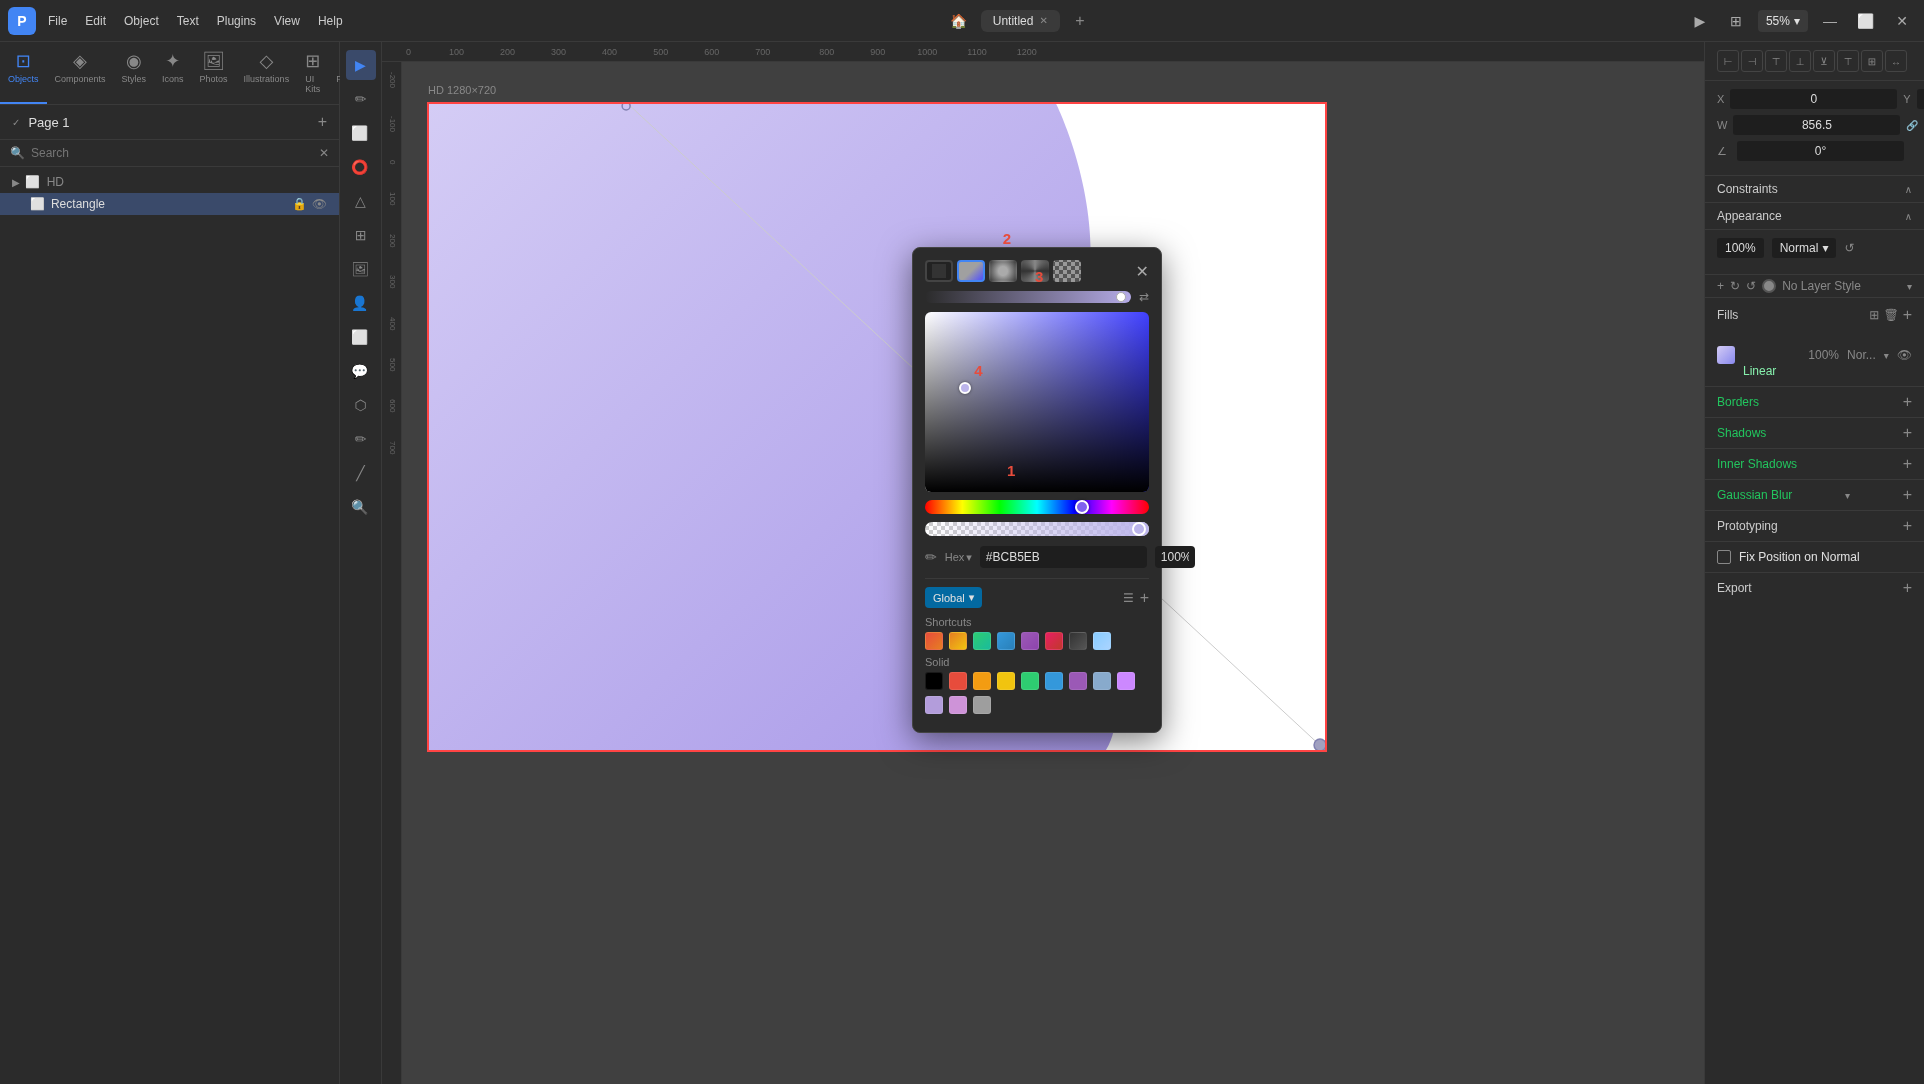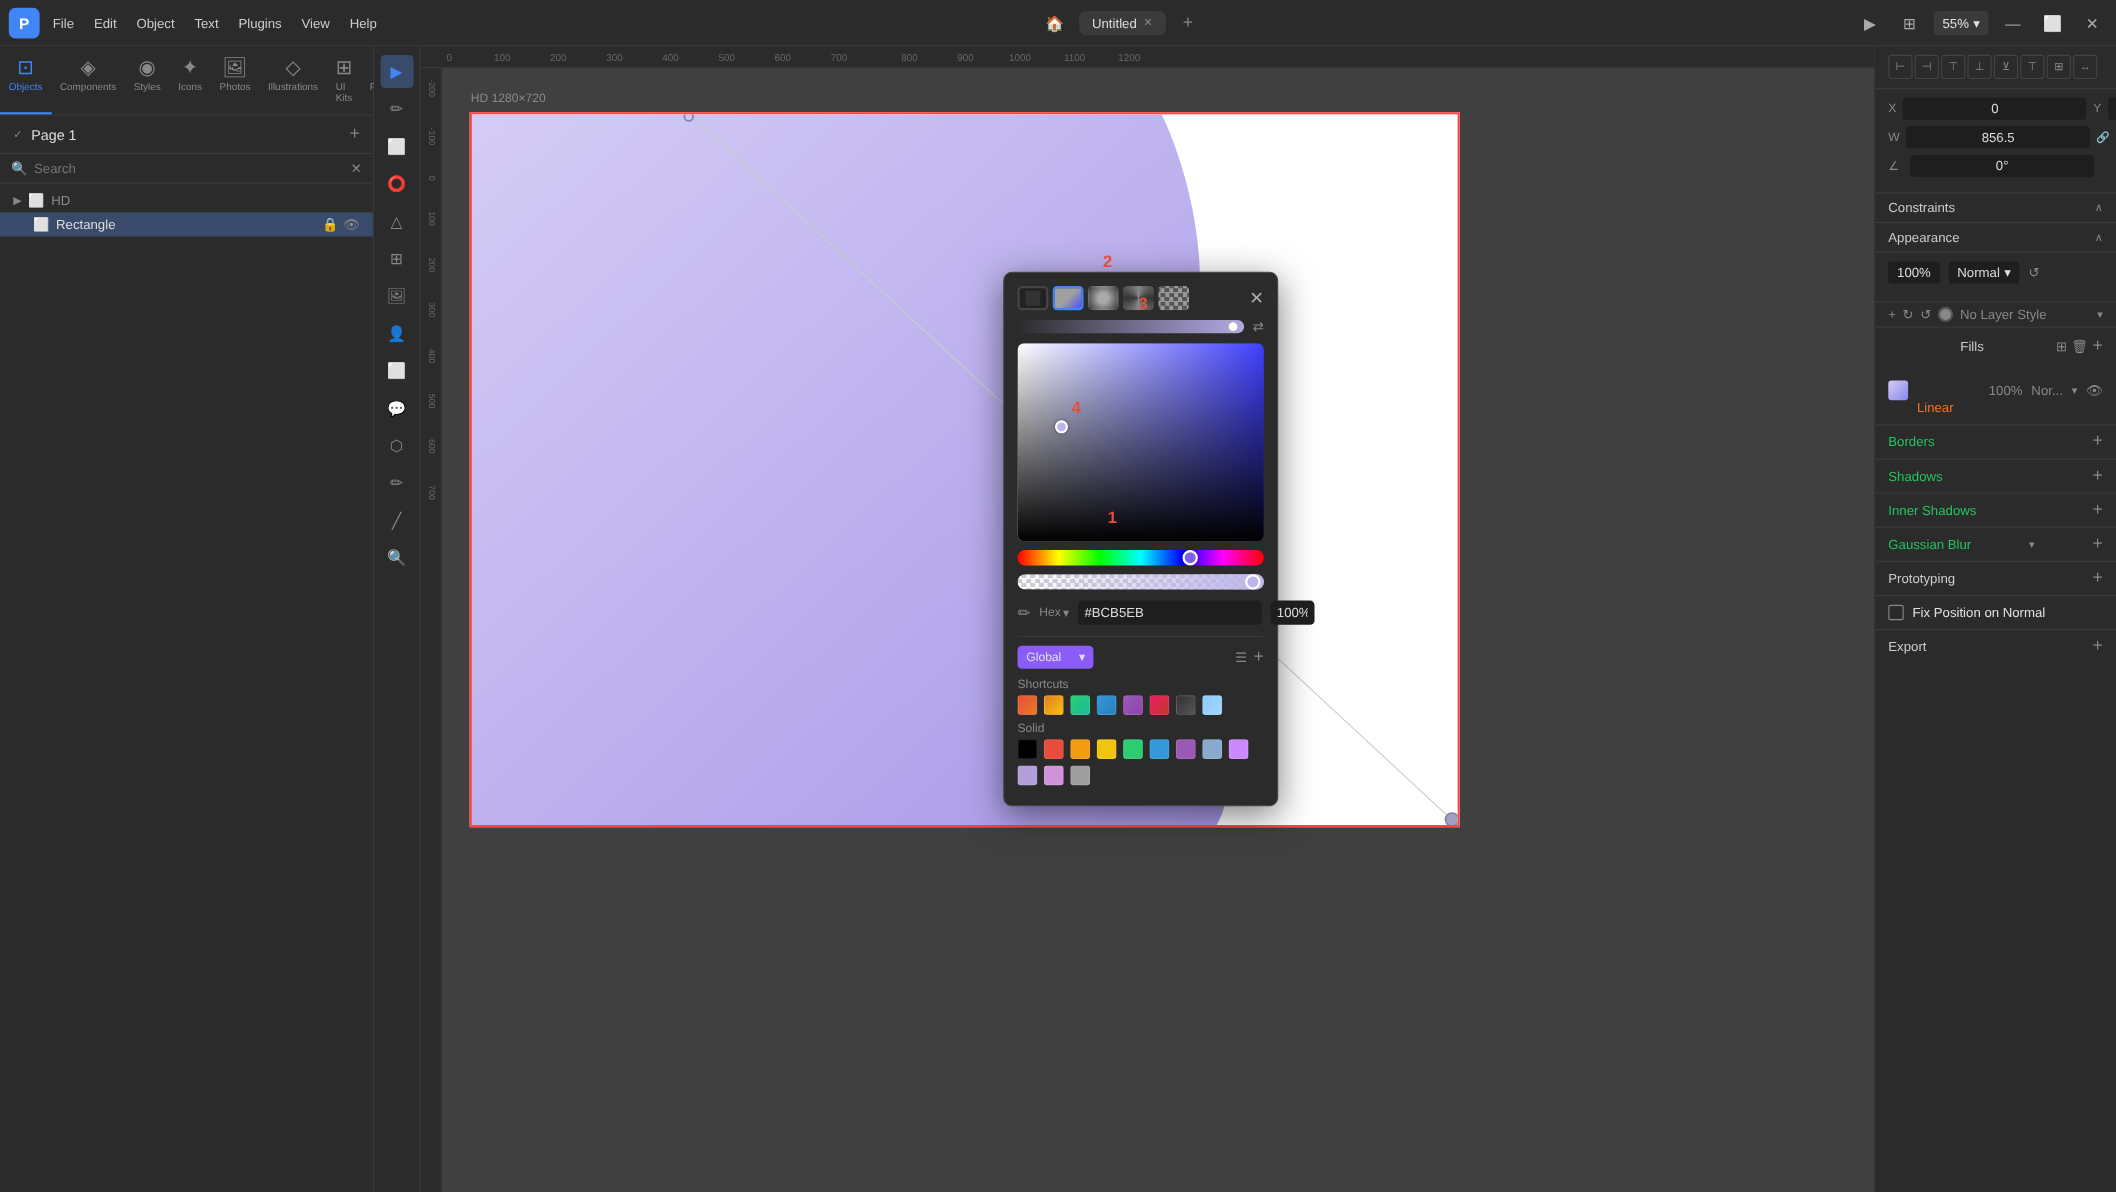--- a/index.html
+++ b/index.html
@@ -74,21 +74,21 @@
     .alpha-handle { position: absolute; top: 50%; right: 3px; transform: translateY(-50%); width: 14px; height: 14px; background: #bcb5eb; border-radius: 50%; border: 2px solid white; }
     .hex-row { display: flex; align-items: center; gap: 8px; margin-bottom: 10px; }
     .hex-label { color: #888; font-size: 11px; display: flex; align-items: center; gap: 2px; cursor: pointer; }
     .hex-input { flex: 1; background: #1e1e1e; border: none; outline: none; color: #ddd; font-size: 12px; padding: 4px 6px; border-radius: 4px; }
     .opacity-input { width: 40px; background: #1e1e1e; border: none; outline: none; color: #ddd; font-size: 12px; padding: 4px 6px; border-radius: 4px; text-align: right; }
     .eyedropper-btn { color: #888; cursor: pointer; font-size: 14px; background: none; border: none; }
     .swatches-section { border-top: 1px solid #3a3a3a; padding-top: 8px; }
     .swatches-row { display: flex; gap: 6px; flex-wrap: wrap; margin-bottom: 6px; }
     .swatch { width: 18px; height: 18px; border-radius: 3px; cursor: pointer; border: 1px solid rgba(255,255,255,0.1); }
     .swatch-label { font-size: 11px; color: #888; margin-bottom: 4px; }
-    .global-dropdown { display: flex; align-items: center; gap: 16px; padding: 4px 8px; background: #8b5cf6; border-radius: 4px; font-size: 11px; cursor: pointer; }
+    .global-dropdown { display: flex; align-items: center; gap: 4px; padding: 4px 8px; background: #0369a1; border-radius: 4px; font-size: 11px; cursor: pointer; }
     .list-view-btn { cursor: pointer; color: #888; }
     .add-swatch-btn { cursor: pointer; color: #888; font-size: 16px; }
 
     
     .right-panel { width: 220px; background: #2b2b2b; border-left: 1px solid #3a3a3a; display: flex; flex-direction: column; overflow-y: auto; flex-shrink: 0; }
     .right-panel-header { padding: 8px 12px; border-bottom: 1px solid #3a3a3a; display: flex; align-items: center; gap: 8px; }
     .align-buttons { display: flex; gap: 2px; }
     .align-btn { width: 22px; height: 22px; display: flex; align-items: center; justify-content: center; border-radius: 3px; cursor: pointer; color: #888; font-size: 10px; border: 1px solid #444; }
     .props-section { padding: 8px 12px; border-bottom: 1px solid #3a3a3a; }
     .props-row { display: flex; align-items: center; gap: 6px; margin-bottom: 6px; }
@@ -101,25 +101,25 @@
     .section-add { color: #888; font-size: 16px; cursor: pointer; }
     .appearance-section { padding: 8px 12px; border-bottom: 1px solid #3a3a3a; }
     .opacity-row-right { display: flex; align-items: center; gap: 8px; margin-bottom: 8px; }
     .opacity-val { font-size: 12px; color: #ddd; background: #1e1e1e; padding: 3px 8px; border-radius: 3px; }
     .blend-mode { font-size: 12px; color: #ddd; background: #1e1e1e; padding: 3px 8px; border-radius: 3px; cursor: pointer; display: flex; align-items: center; gap: 4px; }
     .style-layer-row { display: flex; align-items: center; gap: 6px; padding: 4px 12px; border-bottom: 1px solid #3a3a3a; }
     .style-dot { width: 14px; height: 14px; border-radius: 50%; background: #888; border: 2px solid #555; }
     .style-layer-label { flex: 1; font-size: 12px; color: #888; }
     .style-layer-dropdown { color: #888; font-size: 10px; cursor: pointer; }
     .fills-section { padding: 8px 12px; border-bottom: 1px solid #3a3a3a; }
-    .fills-header { display: flex; align-items: center; margin-bottom: 8px; text-align: center; }
+    .fills-header { display: flex; align-items: center; margin-bottom: 8px; }
     .fills-title { font-size: 12px; color: #ccc; font-weight: 500; flex: 1; }
     .fills-row { display: flex; align-items: center; gap: 8px; }
     .fill-preview { width: 18px; height: 18px; border-radius: 3px; cursor: pointer; }
-    .fill-name { flex: 1; font-size: 12px; color: #f97316; margin-top: 32px; }
+    .fill-name { flex: 1; font-size: 12px; color: #86efac; margin-top: 32px; }
     .fill-opacity { font-size: 12px; color: #888; }
     .fill-blend { font-size: 12px; color: #888; }
     .fill-visible { color: #888; font-size: 12px; cursor: pointer; }
     .section-row { padding: 6px 12px; display: flex; align-items: center; justify-content: space-between; border-bottom: 1px solid #3a3a3a; }
     .section-row-label { font-size: 12px; color: #22c55e; }
     .gaussian-row { padding: 6px 12px; display: flex; align-items: center; justify-content: space-between; border-bottom: 1px solid #3a3a3a; }
     .prototyping-header { padding: 6px 12px; display: flex; align-items: center; justify-content: space-between; border-bottom: 1px solid #3a3a3a; }
     .position-row { padding: 8px 12px; display: flex; align-items: center; gap: 8px; border-bottom: 1px solid #3a3a3a; }
     .checkbox { width: 14px; height: 14px; border: 1px solid #888; border-radius: 2px; cursor: pointer; }
     .export-header { padding: 6px 12px; display: flex; align-items: center; justify-content: space-between; }

